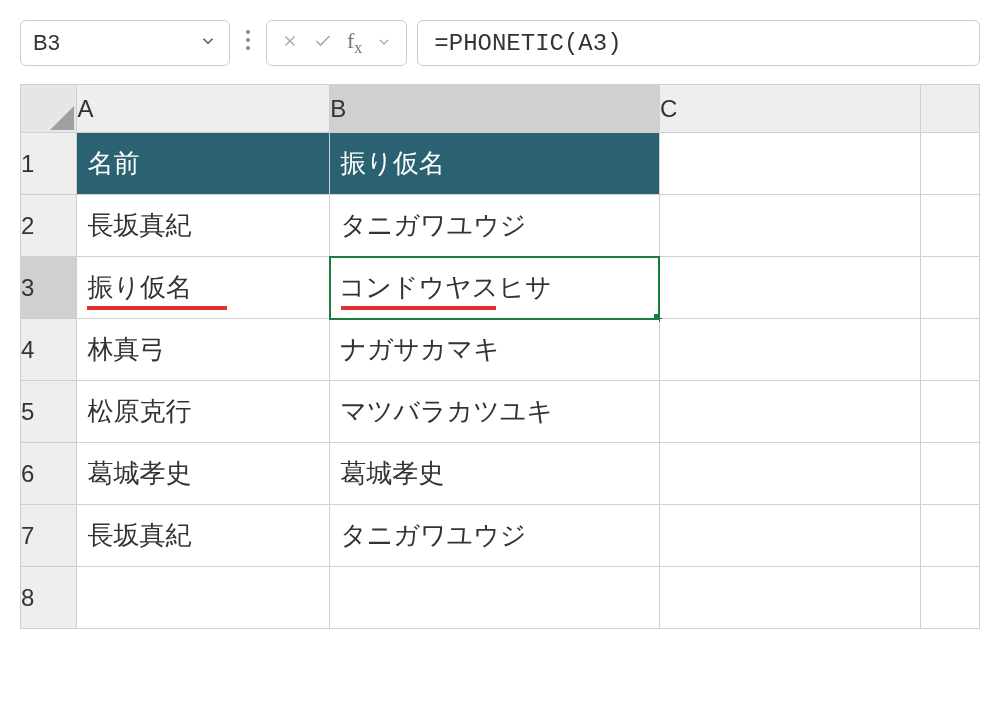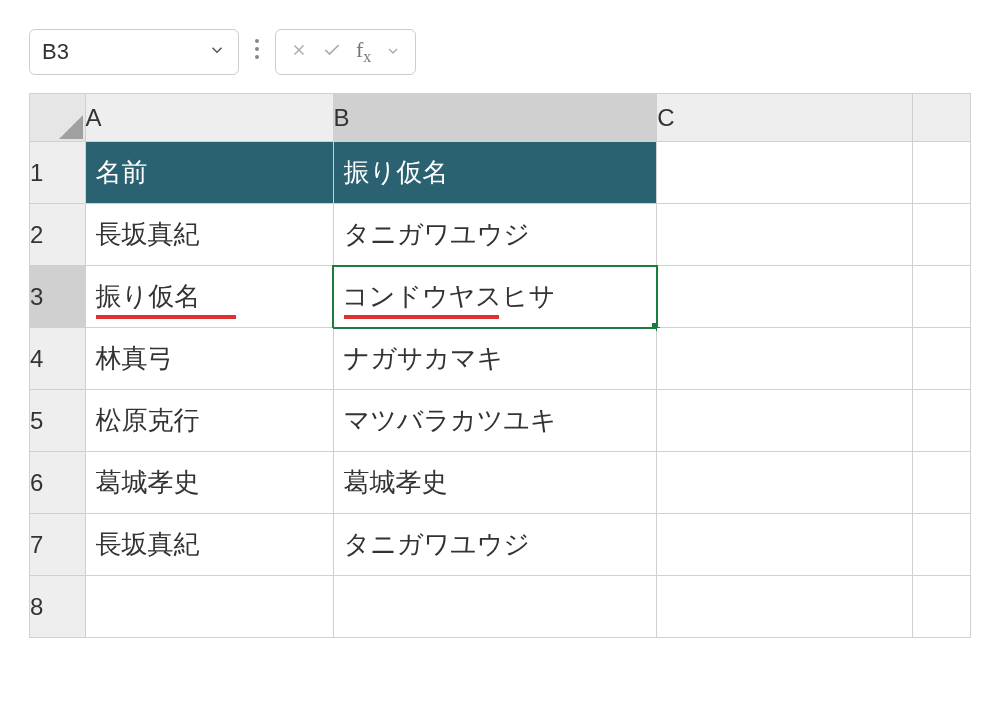--- a/index.html
+++ b/index.html
@@ -10,21 +10,21 @@
     body {
       font-family: "Meiryo", "MS PGothic", sans-serif;
       background: #ffffff;
       color: #333333;
       font-size: 18px;
     }
     .container {
       width: 1000px;
       height: 710px;
       background: #ffffff;
-      padding: 29px;
+      padding: 20px;
     }
     .formula-bar {
       display: flex;
       align-items: center;
       gap: 10px;
       margin-bottom: 18px;
     }
     .name-box {
       display: flex;
       align-items: center;
@@ -197,20 +197,23 @@
             <polyline points="20 6 9 17 4 12"></polyline>
           </svg>
       </span>
       <span class="fx-label">f<sub>x</sub></span>
       <span class="ctrl-icon">
         <svg width="16" height="16" viewBox="0 0 24 24" fill="none" stroke="#aaa" stroke-width="2">
             <polyline points="6 9 12 15 18 9"></polyline>
           </svg>
       </span>
     </div>
+    <div class="formula-input">
+      <span>=PHONETIC(A3)</span>
+    </div>
   </div>
 
   <table class="spreadsheet">
     <tbody>
         <tr>
       <th class="corner-cell">
         <div class="corner-triangle"></div>
       </th>
       <th class="col-header col-a">A</th>
       <th class="col-header col-b">B</th>

